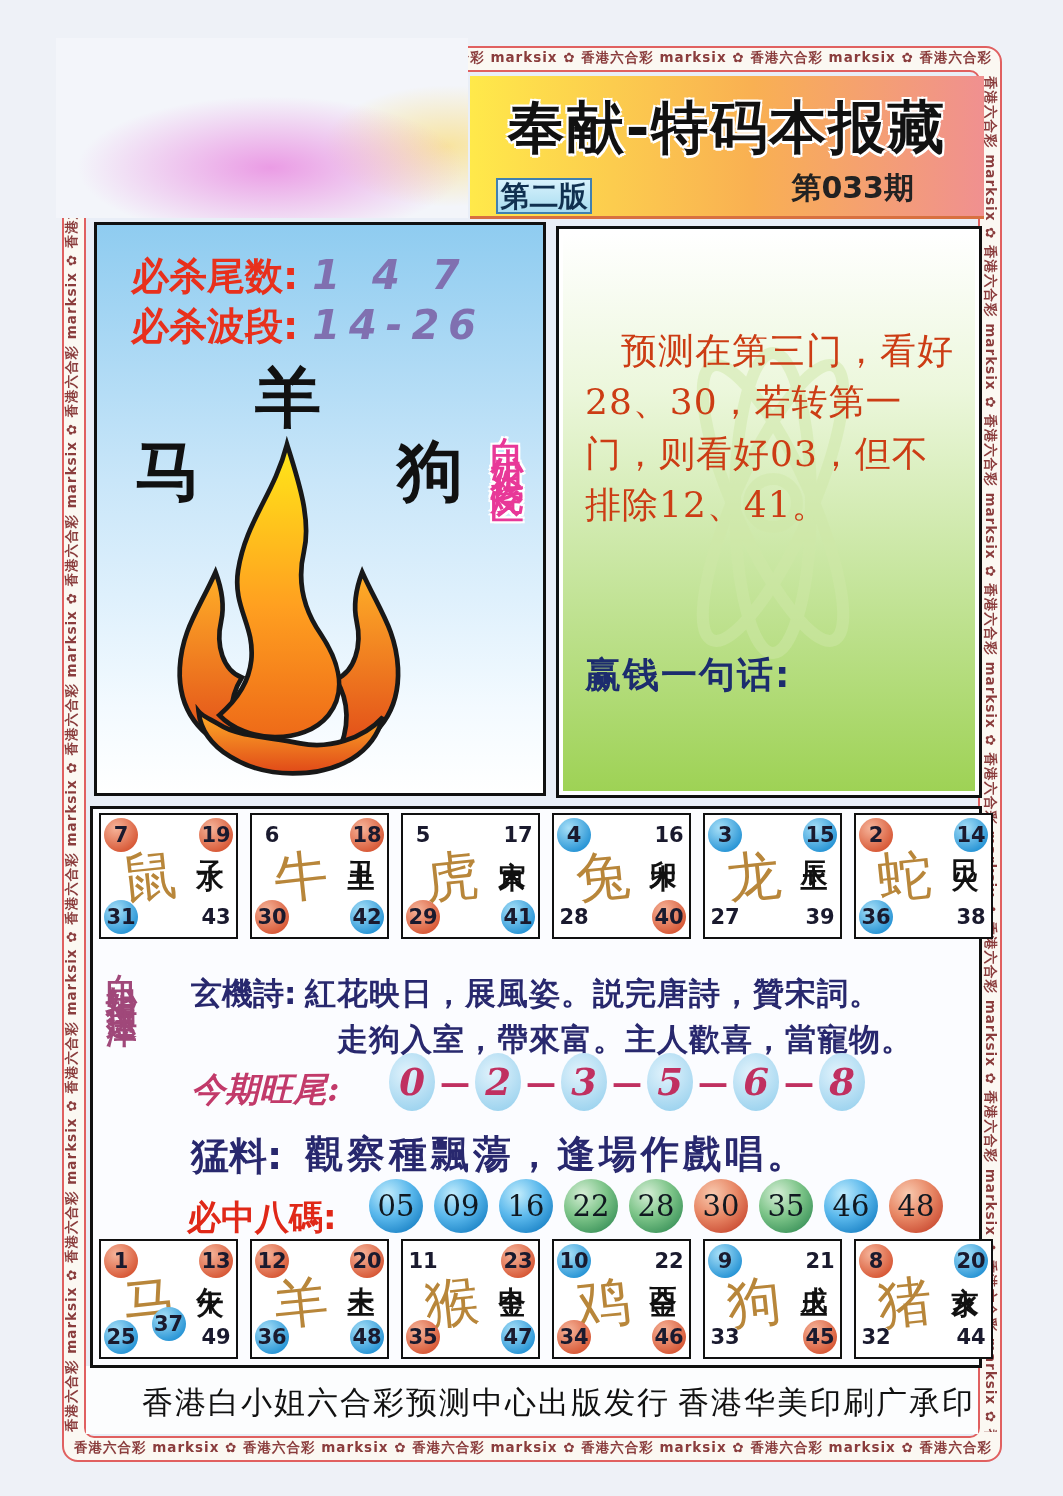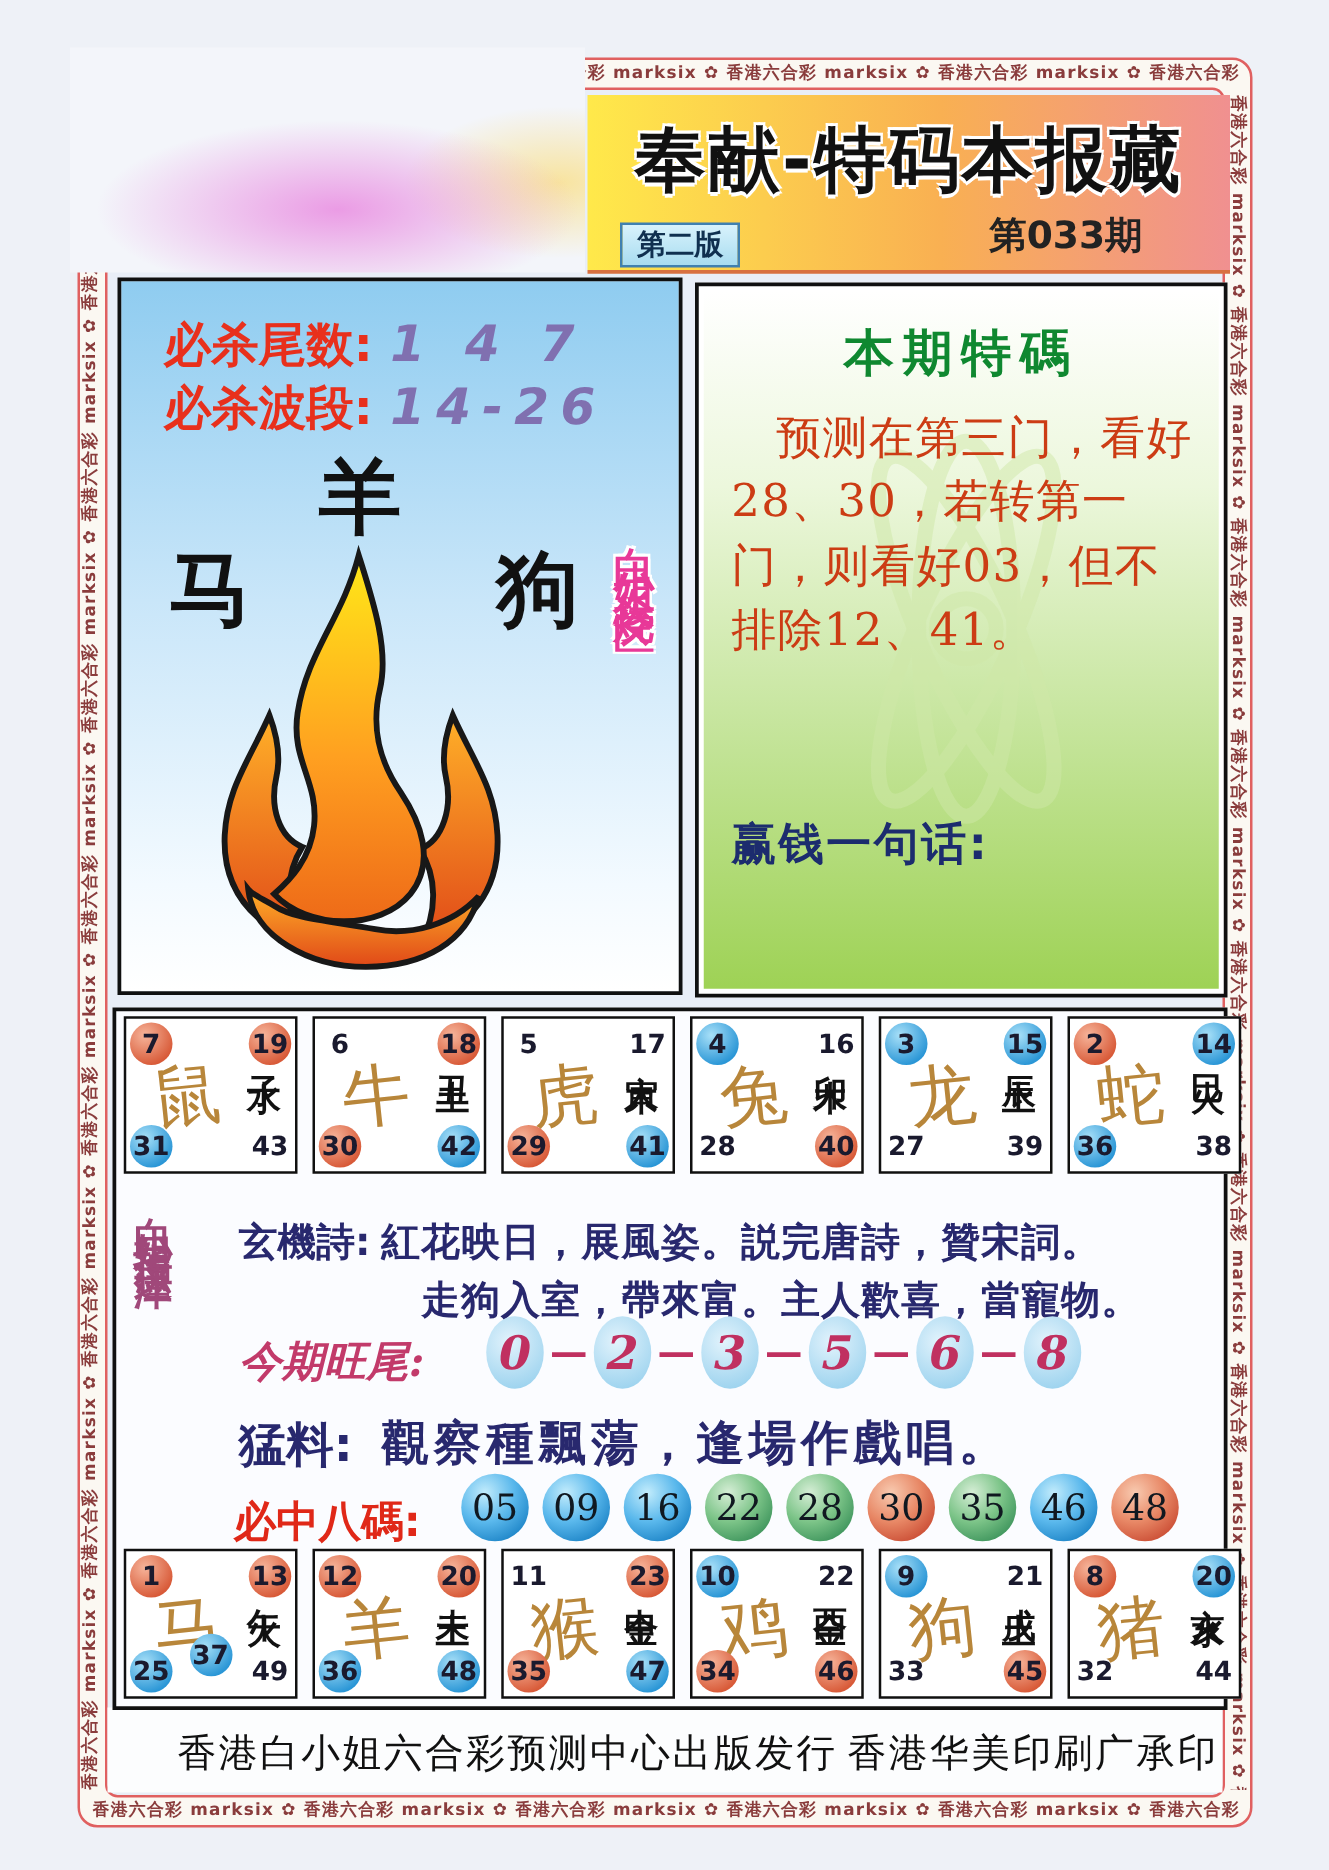--- a/index.html
+++ b/index.html
@@ -30,21 +30,21 @@
   
   .banner{position:absolute;left:470px;top:76px;width:514px;height:140px;z-index:5;
     background:linear-gradient(90deg,#ffe94a,#f9b052 55%,#f09090);
     border-bottom:3px solid #d87040;}
   .title{position:absolute;left:0;top:14px;width:100%;text-align:center;
     font-size:57px;font-weight:900;color:#111;letter-spacing:2px;
     text-shadow:-2px -2px 0 #fff,2px -2px 0 #fff,-2px 2px 0 #fff,2px 2px 0 #fff,0 3px 0 #fff;}
   .issue{position:absolute;right:70px;top:92px;font-size:30px;font-weight:bold;color:#222;}
   .edition{position:absolute;left:26px;top:102px;width:92px;height:32px;
     background:linear-gradient(180deg,#d8f2fc,#a8dcf0);border:2px solid #4080b0;
-    text-align:center;line-height:32px;font-size:23px;font-weight:bold;color:#103050;}
+    text-align:center;line-height:32px;font-size:29px;font-weight:bold;color:#103050;}
 
   
   .killbox{position:absolute;left:94px;top:222px;width:446px;height:568px;z-index:5;
     border:3px solid #101010;
     background:linear-gradient(180deg,#8fccf0 0%,#c9e6f9 45%,#f3faff 85%,#ffffff 100%);}
   .kline{position:absolute;left:34px;white-space:nowrap;}
   .kline1{top:26px;}  .kline2{top:76px;}
   .klabel{font-size:38px;font-weight:900;color:#e8301c;}
   .kval{font-size:40px;font-weight:700;font-style:italic;color:#8070b0;letter-spacing:9px;padding-left:14px;}
   .ztop{position:absolute;left:158px;top:128px;font-size:66px;font-weight:900;color:#111;}
@@ -182,21 +182,20 @@
   <div class="specialbox">
     <div class="special-in">
       <svg class="knot" width="240" height="420" viewBox="0 0 240 420">
         <g fill="none" stroke="#cfe8a8" stroke-width="12">
           <ellipse cx="120" cy="210" rx="38" ry="150"></ellipse>
           <ellipse cx="120" cy="210" rx="38" ry="150" transform="rotate(24 120 210)"></ellipse>
           <ellipse cx="120" cy="210" rx="38" ry="150" transform="rotate(-24 120 210)"></ellipse>
           <circle cx="120" cy="210" r="24"></circle>
         </g>
       </svg>
-      <div class="sp-title">本期特碼</div>
       <div class="sp-body">预测在第三门，看好28、30，若转第一门，则看好03，但不排除12、41。</div>
       <div class="sp-slogan-label">赢钱一句话:</div>
     </div>
   </div>
 
   <div class="midbox">
 
     <div class="zrow zrow0">
       <div class="zcell">
         <i class="zn tl" data-c="red">7</i>

